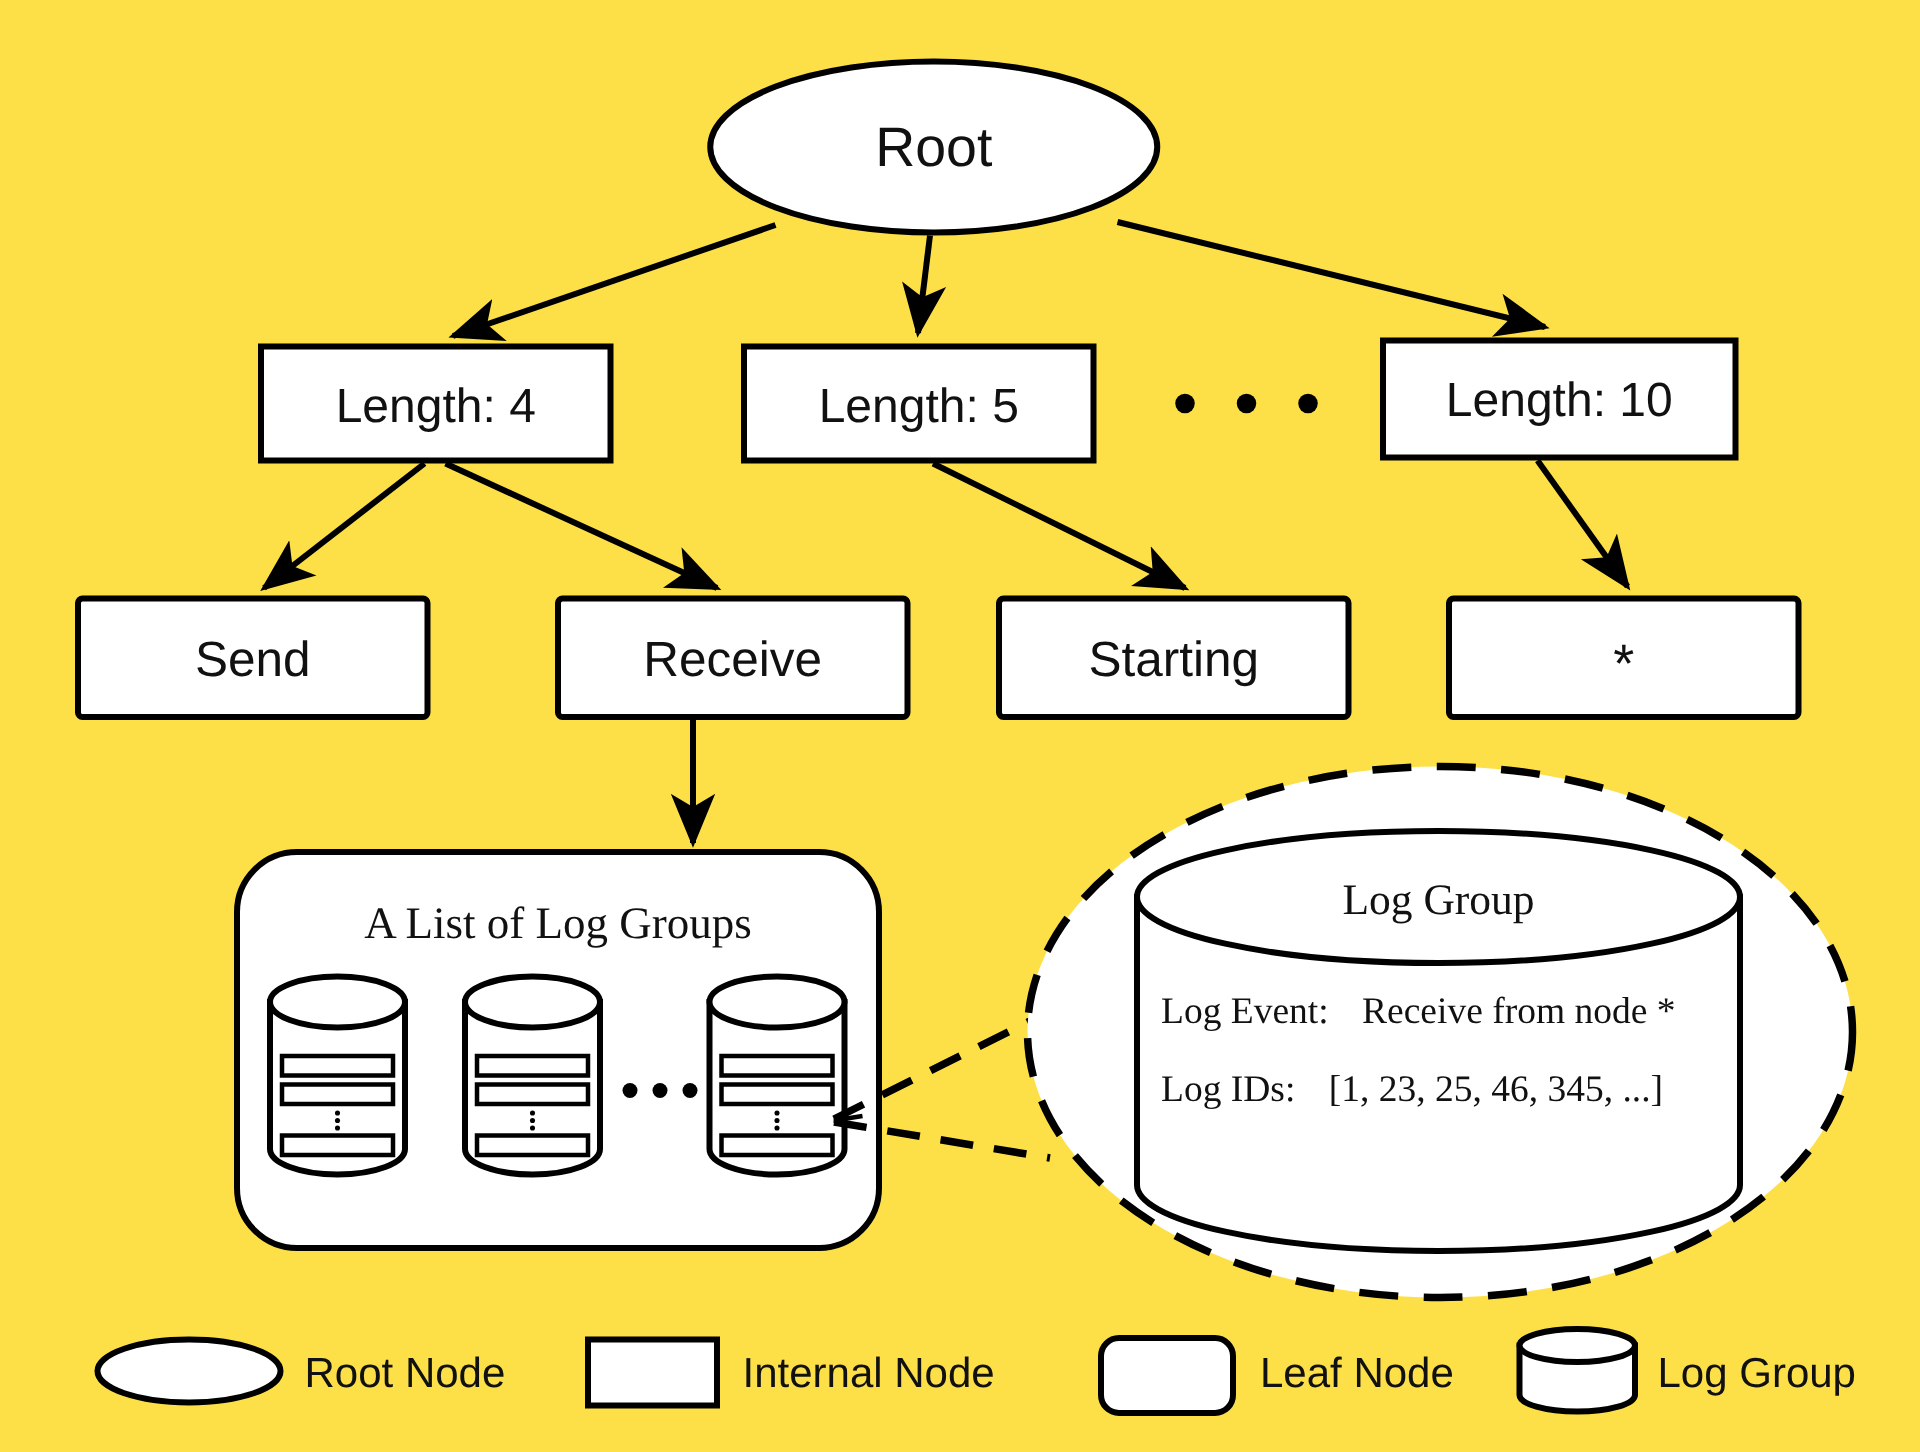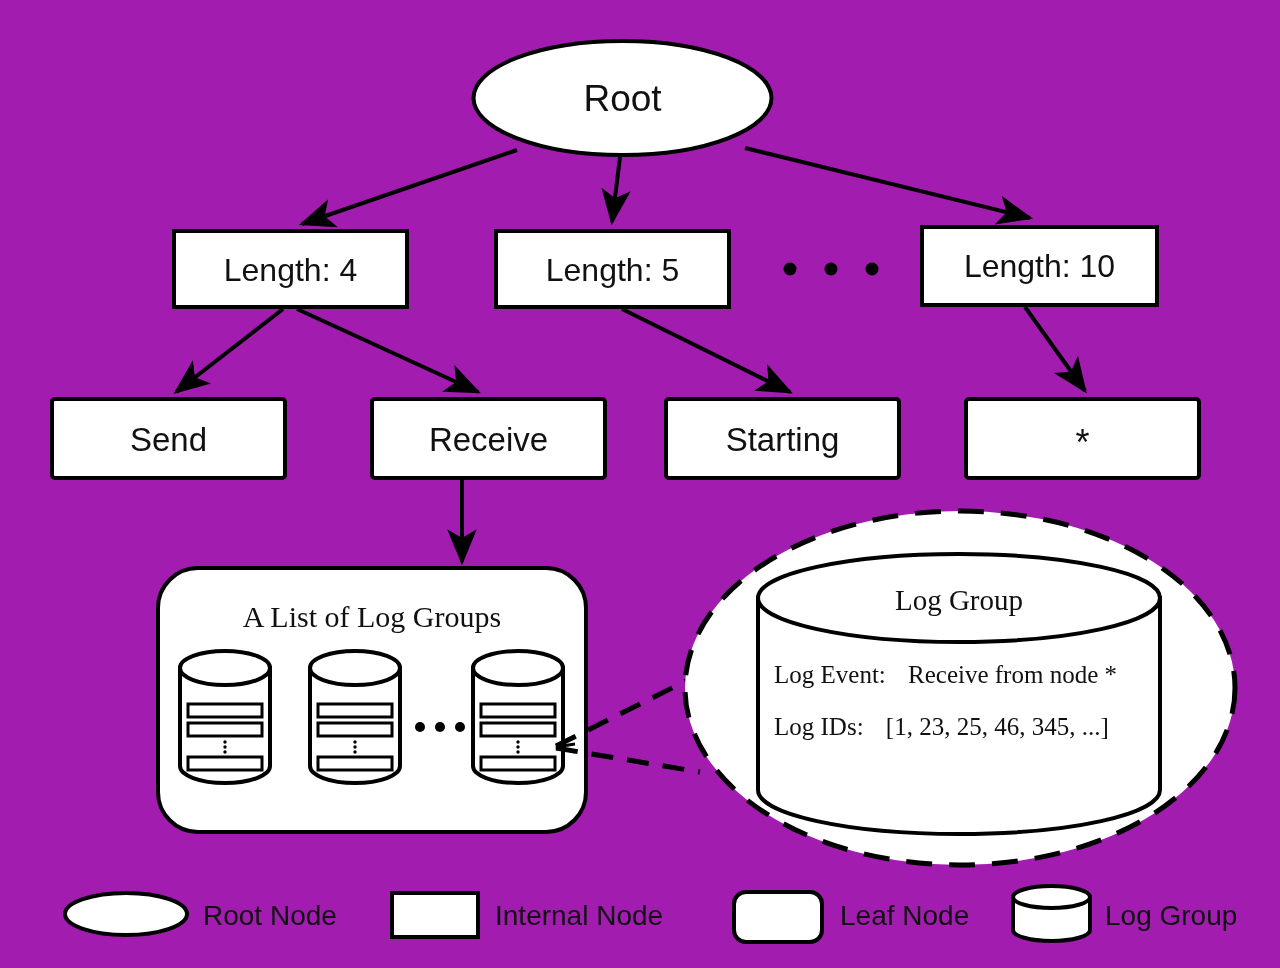--- a/index.html
+++ b/index.html
@@ -1,17 +1,17 @@
 <!DOCTYPE html>
 <html><head>
 <meta charset="utf-8">
 <style>
   html,body{margin:0;padding:0;background:#ffffff;}
   body{width:1280px;height:968px;overflow:hidden;font-family:"Liberation Sans",sans-serif;}
-  #stage{position:relative;width:1280px;height:968px;background:#a21caf;}
+  #stage{position:relative;width:1280px;height:968px;background:#fde047;}
   svg{display:block;}
   .shape{fill:#fff;stroke:#000;}
   .edge{stroke:#000;fill:none;}
   .txt-sans{font-family:"Liberation Sans",sans-serif;fill:#111;}
   .txt-serif{font-family:"Liberation Serif",serif;fill:#111;}
   .dot{fill:#000;}
 </style>
 </head>
 <body>
 

